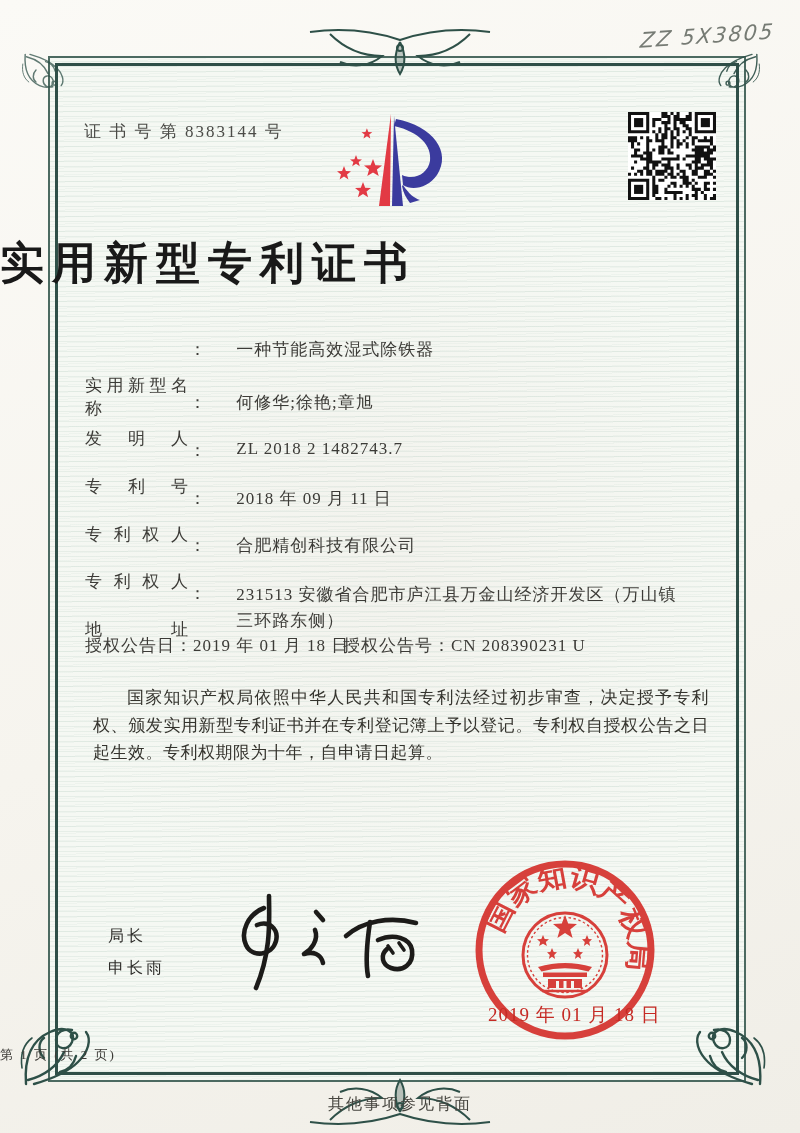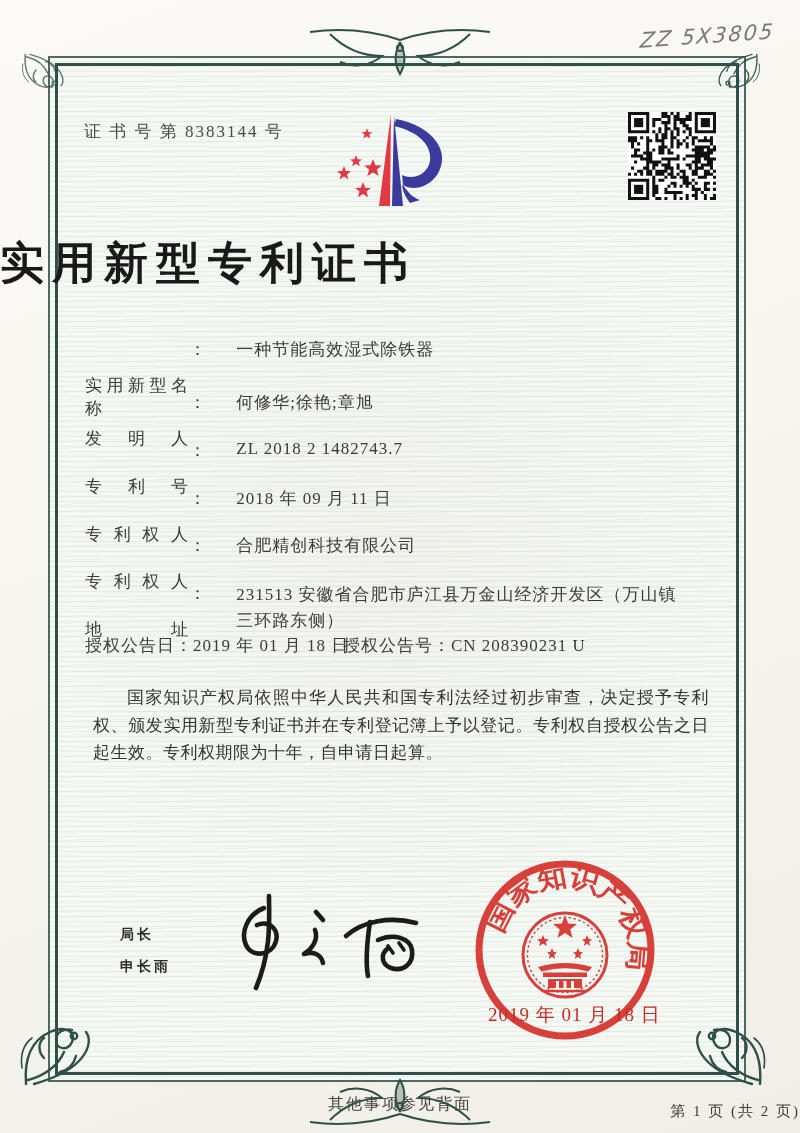--- a/index.html
+++ b/index.html
@@ -24,28 +24,28 @@
     font-size:44px;font-weight:700;color:#191919;letter-spacing:8px;}
   .frow{position:absolute;left:85px;width:635px;font-size:17px;color:#3c3b37;letter-spacing:1px;}
   .flabel{display:inline-block;width:104px;text-align:justify;text-align-last:justify;vertical-align:top;margin-top:36px;}
   .fcolon{display:inline-block;vertical-align:top;}
   .fvalue{display:inline-block;vertical-align:top;word-break:break-all;margin-left:24px;}
   .fvalue.addr{width:455px;line-height:1.55;}
   .grant2{position:absolute;left:258px;top:0;white-space:nowrap;}
   .legal{position:absolute;left:85px;top:676px;width:632px;font-size:17px;color:#34332d;
     line-height:27.5px;text-align:justify;letter-spacing:0.5px;}
   .legal p{margin:8px;text-indent:2em;}
-  .officer{position:absolute;left:120px;font-size:14px;color:#2e2d2a;letter-spacing:3px;font-weight:bold;}
+  .officer{position:absolute;left:108px;font-size:16px;color:#2e2d2a;letter-spacing:3px;}
   .officer.t1{top:926px;} .officer.t2{top:958px;}
   .signature{position:absolute;left:218px;top:888px;width:215px;height:108px;}
   .seal{position:absolute;left:470px;top:855px;width:190px;height:190px;z-index:2;opacity:.93;}
   .seal-date{position:absolute;left:488px;top:1002px;font-size:19px;color:#c52a24;
     letter-spacing:1px;z-index:3;white-space:nowrap;}
-  .page-info{position:absolute;left:0;top:1102px;width:100%;text-align:right;
-    font-size:15px;color:#3c3b37;letter-spacing:2px;}
+  .page-info{position:absolute;left:0;top:1046px;width:100%;text-align:left;
+    font-size:13px;color:#3c3b37;letter-spacing:2px;}
   .footer-note{position:absolute;left:0;top:1094px;width:100%;text-align:center;
     font-size:16px;color:#45443e;letter-spacing:2px;}
   .annotation{position:absolute;left:640px;top:24px;font-size:21px;color:#767b74;
     font-family:"DejaVu Sans",sans-serif;font-style:italic;letter-spacing:2px;
     transform:rotate(-4deg) skewX(-10deg);}
   .ornaments{position:absolute;left:0;top:0;width:800px;height:1133px;pointer-events:none;}
 </style>
 </head>
 <body>
 

